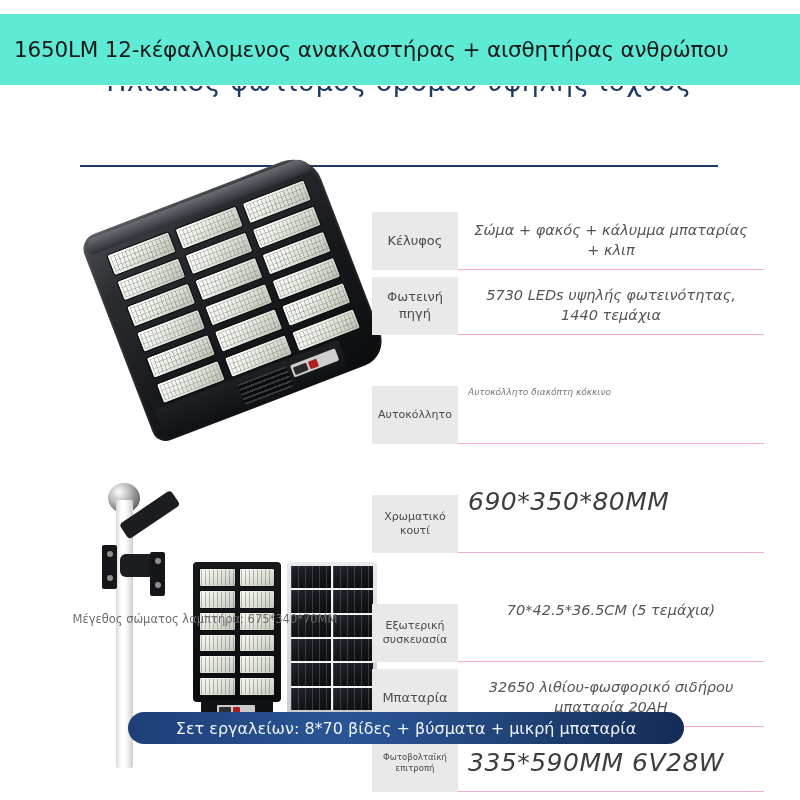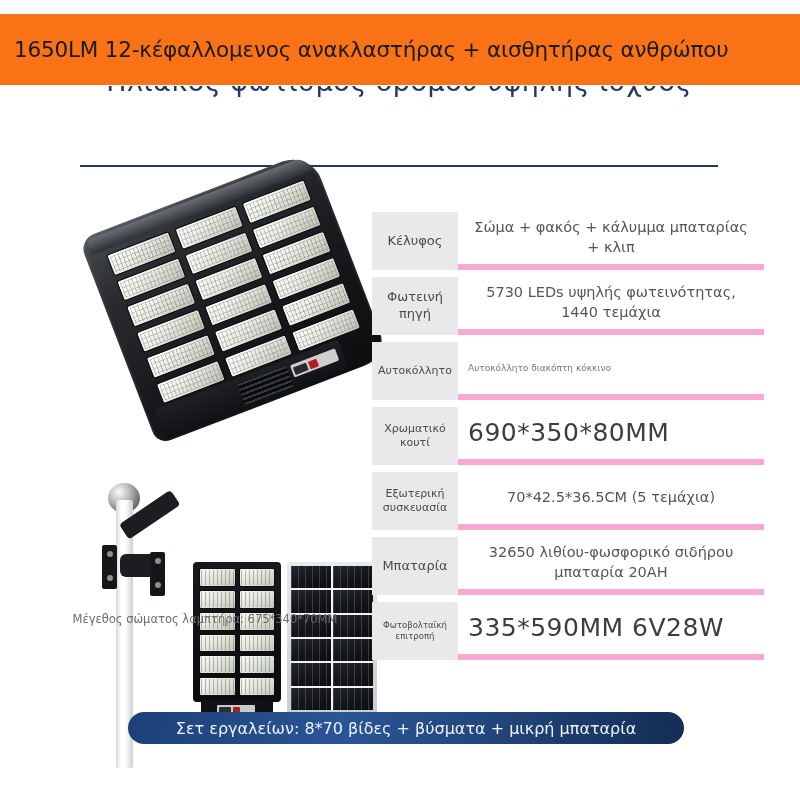--- a/index.html
+++ b/index.html
@@ -16,21 +16,21 @@
     color: #333;
   }
 
   
   .banner {
     position: absolute;
     left: 0;
     top: 14px;
     width: 800px;
     height: 71px;
-    background: #f97316;
+    background: #5eead4;
     display: flex;
     align-items: center;
   }
   .banner-text {
     padding-left: 14px;
     font-size: 21.5px;
     color: #1a1a1a;
     letter-spacing: -0.2px;
     white-space: nowrap;
     font-family: "DejaVu Sans", "Liberation Sans", sans-serif;
@@ -385,27 +385,28 @@
     flex: none;
   }
   .spec-value {
     flex: 1;
     display: flex;
     align-items: center;
     justify-content: center;
     text-align: center;
     padding: 4px 10px;
     box-sizing: border-box;
-    border-bottom: 6px solid #f9a8d4;
+    border-bottom: 1px solid #f9a8d4;
     color: #555;
     line-height: 1.35;
+    font-style: italic;
   }
   
   .lbl-md  { font-size: 13px; }
-  .lbl-sm  { font-size: 11px; }
+  .lbl-sm  { font-size: 11px; margin-top: 44px; }
   .lbl-xs  { font-size: 8.5px; }
   .val-md  { font-size: 14.5px; }
   .val-xs  { font-size: 9px; justify-content: flex-start; text-align: left; color: #777; }
   .val-lg  { font-size: 25px; justify-content: flex-start; text-align: left; color: #3d3d3d; letter-spacing: 0.5px; }
 
   
   .cta {
     position: absolute;
     left: 128px;
     top: 712px;

